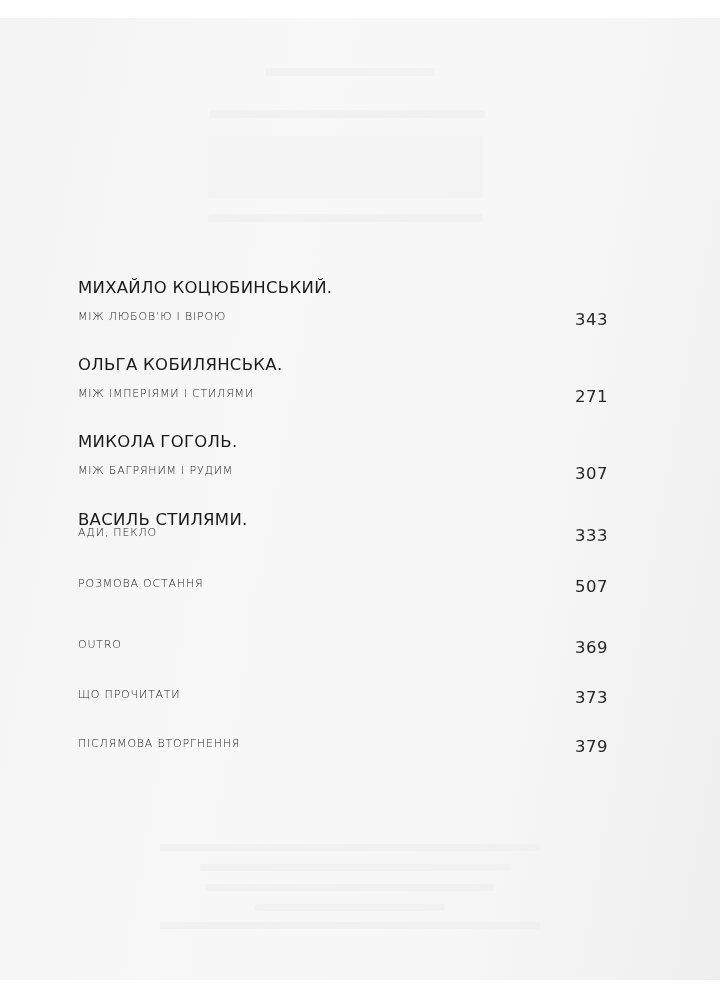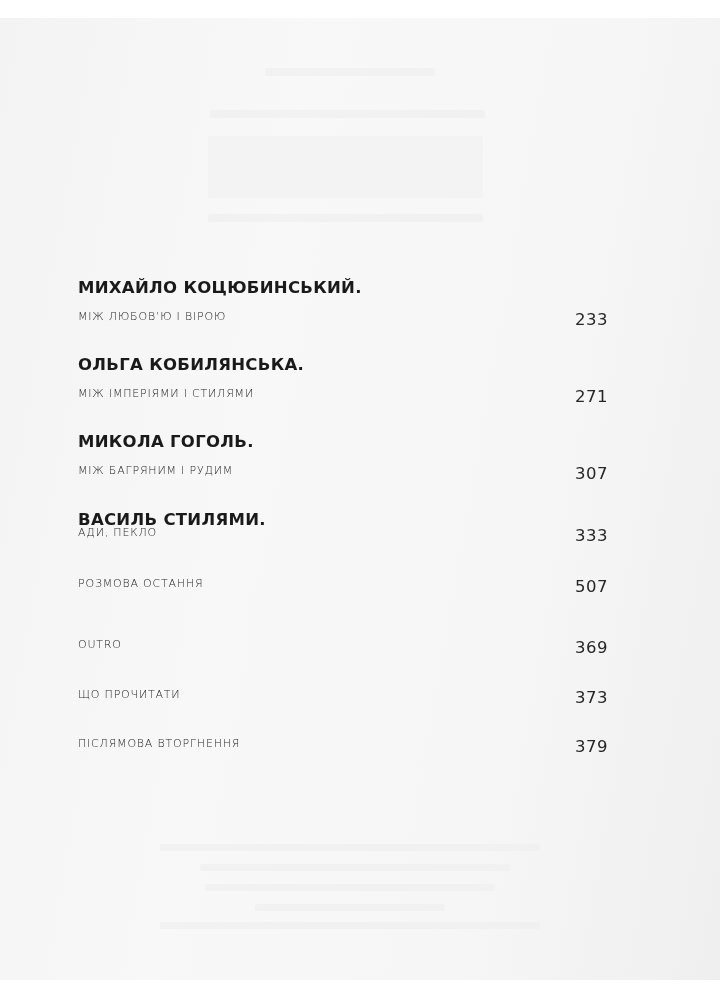--- a/index.html
+++ b/index.html
@@ -14,21 +14,21 @@
       width: 720px; height: 962px;
       background: linear-gradient(100deg, #f3f3f3 0%, #f8f8f8 35%, #f6f6f6 70%, #efefef 100%);
     }
     .ghost { position: absolute; background: #ececec; border-radius: 2px; opacity: 0.55; }
     .toc {
       position: absolute; left: 78px; top: 0; width: 530px;
     }
     .entry { position: absolute; left: 0; width: 530px; }
     .author {
       position: absolute; left: 0;
-      font-weight: bold; font-size: 16.5px; letter-spacing: 0.3px;
+      font-weight: normal; font-size: 16.5px; letter-spacing: 0.3px;
       color: #1a1a1a; white-space: nowrap;
     }
     .title-row {
       position: absolute; left: 0; width: 530px; height: 24px;
     }
     .title {
       position: absolute; left: 0; top: 0;
       font-size: 11px; letter-spacing: 0.8px;
       color: #262626; white-space: nowrap; font-weight: 300;
     }
@@ -52,21 +52,21 @@
   <div class="ghost" style="left:205px;top:866px;width:290px;height:7px;"></div>
   <div class="ghost" style="left:255px;top:886px;width:190px;height:7px;"></div>
   <div class="ghost" style="left:160px;top:904px;width:380px;height:7px;"></div>
 
   <div class="toc">
 
     <div class="entry" style="top:260px;">
       <div class="author" style="top:0;">МИХАЙЛО КОЦЮБИНСЬКИЙ.</div>
       <div class="title-row" style="top:32px;">
         <span class="title">МІЖ ЛЮБОВ’Ю І ВІРОЮ</span>
-        <span class="page-num">233</span>
+        <span class="page-num">343</span>
       </div>
     </div>
 
     <div class="entry" style="top:337px;">
       <div class="author" style="top:0;">ОЛЬГА КОБИЛЯНСЬКА.</div>
       <div class="title-row" style="top:32px;">
         <span class="title">МІЖ ІМПЕРІЯМИ І СТИЛЯМИ</span>
         <span class="page-num">271</span>
       </div>
     </div>

